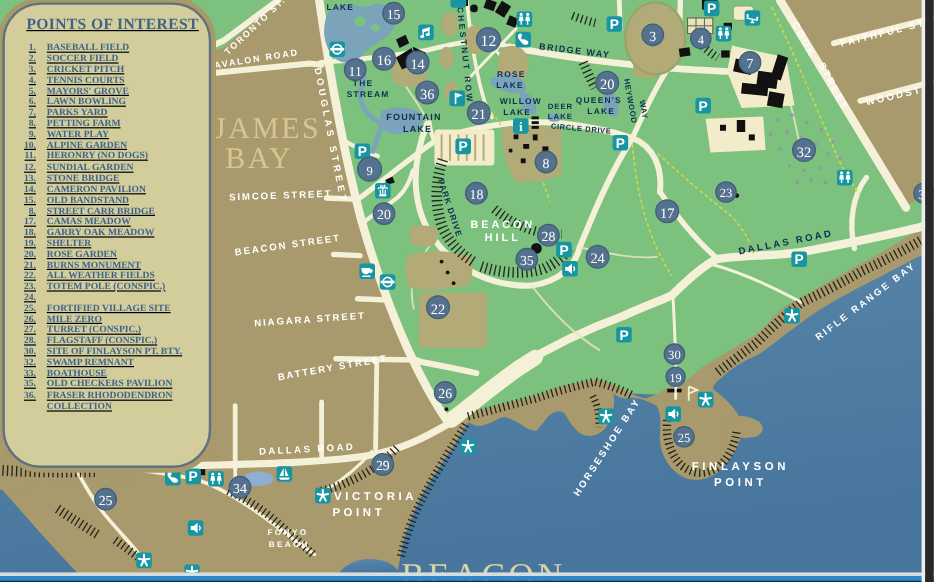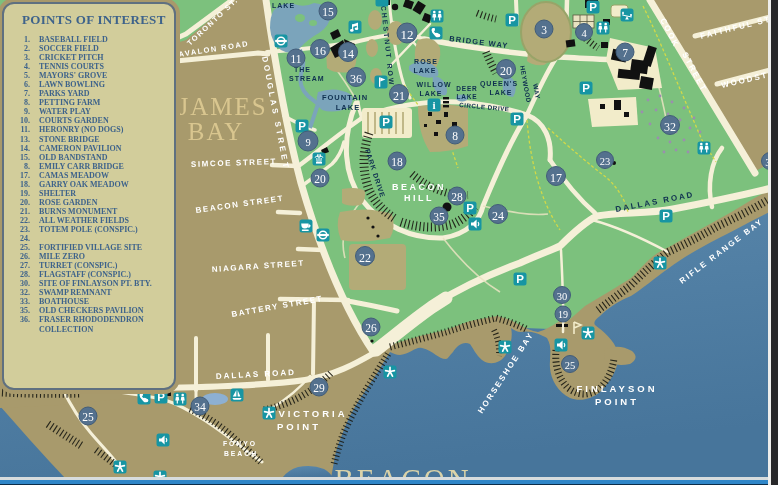--- a/index.html
+++ b/index.html
@@ -1,17 +1,17 @@
 <!DOCTYPE html>
 <html><head>
 <meta charset="utf-8">
 <style>
 html,body{margin:0;padding:0;width:778px;height:485px;overflow:hidden;background:#7cc17d;font-family:"Liberation Sans",sans-serif;}
 #map{position:absolute;left:0;top:0;}
-#legend{position:absolute;left:2px;top:2px;width:170px;height:384px;background:#d2cd9b;border:2px solid #5f7080;border-radius:12px;box-shadow:0 0 0 4px #a8996b;z-index:5;}
+#legend{position:absolute;left:2px;top:2px;width:170px;height:384px;background:#d2cd9b;border:2px solid #5f7080;border-radius:32px;box-shadow:0 0 0 4px #a8996b;z-index:5;text-decoration:underline;}
 #legend h1{font-family:"Liberation Serif",serif;font-weight:bold;color:#3e638b;font-size:13px;letter-spacing:.3px;margin:8px 0 0 18px;white-space:nowrap;}
 .li{display:flex;font-family:"Liberation Serif",serif;font-weight:bold;color:#3e638b;font-size:8px;line-height:9.05px;letter-spacing:0;}
 .li .n{width:26px;text-align:right;flex:0 0 26px;}
 .li .t{padding-left:9px;white-space:nowrap;}
 #items{margin-top:7px;}
 .band{position:absolute;z-index:9;}
 </style>
 </head>
 <body>
 <svg id="map" width="778" height="485" viewBox="0 0 778 485">
@@ -824,41 +824,45 @@
 <div class="li">
         <span class="n">8.</span>
         <span class="t">PETTING FARM</span>
       </div>
 <div class="li">
         <span class="n">9.</span>
         <span class="t">WATER PLAY</span>
       </div>
 <div class="li">
         <span class="n">10.</span>
-        <span class="t">COURTS GARDEN</span>
+        <span class="t">ALPINE GARDEN</span>
       </div>
 <div class="li">
         <span class="n">11.</span>
         <span class="t">HERONRY (NO DOGS)</span>
       </div>
 <div class="li">
+        <span class="n">12.</span>
+        <span class="t">SUNDIAL GARDEN</span>
+      </div>
+<div class="li">
         <span class="n">13.</span>
         <span class="t">STONE BRIDGE</span>
       </div>
 <div class="li">
         <span class="n">14.</span>
         <span class="t">CAMERON PAVILION</span>
       </div>
 <div class="li">
         <span class="n">15.</span>
         <span class="t">OLD BANDSTAND</span>
       </div>
 <div class="li">
         <span class="n">8.</span>
-        <span class="t">EMILY CARR BRIDGE</span>
+        <span class="t">STREET CARR BRIDGE</span>
       </div>
 <div class="li">
         <span class="n">17.</span>
         <span class="t">CAMAS MEADOW</span>
       </div>
 <div class="li">
         <span class="n">18.</span>
         <span class="t">GARRY OAK MEADOW</span>
       </div>
 <div class="li">

